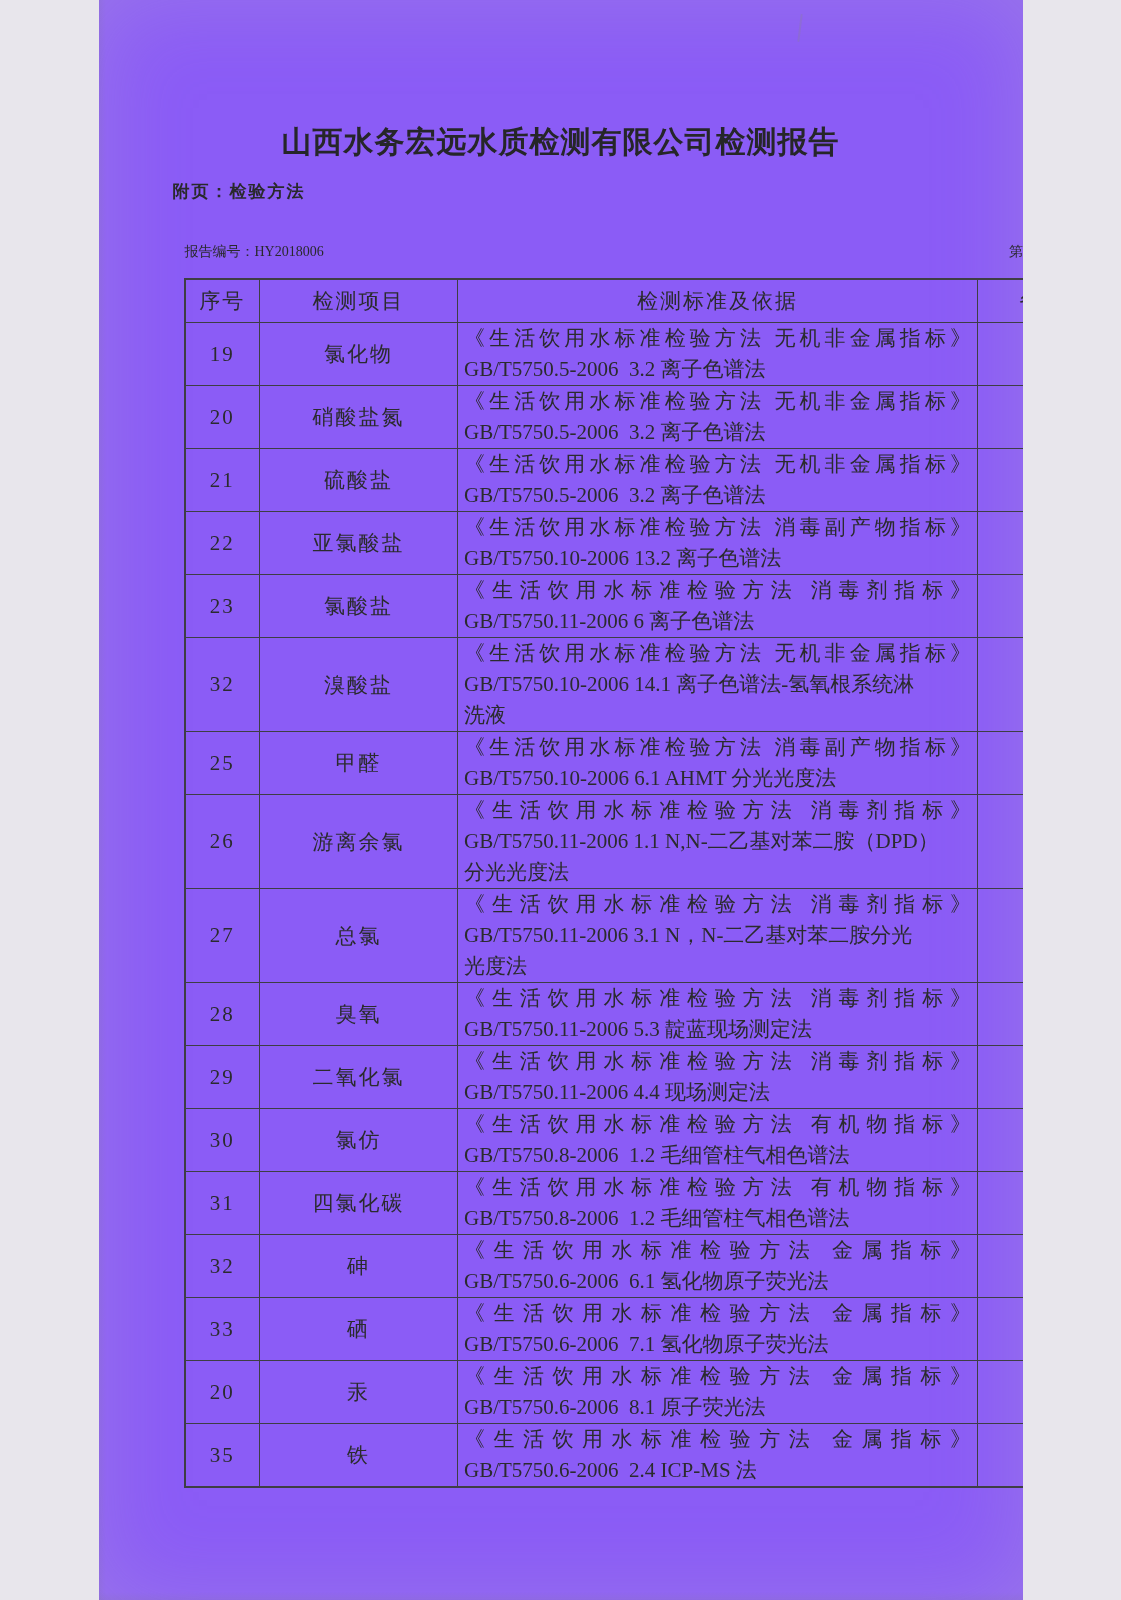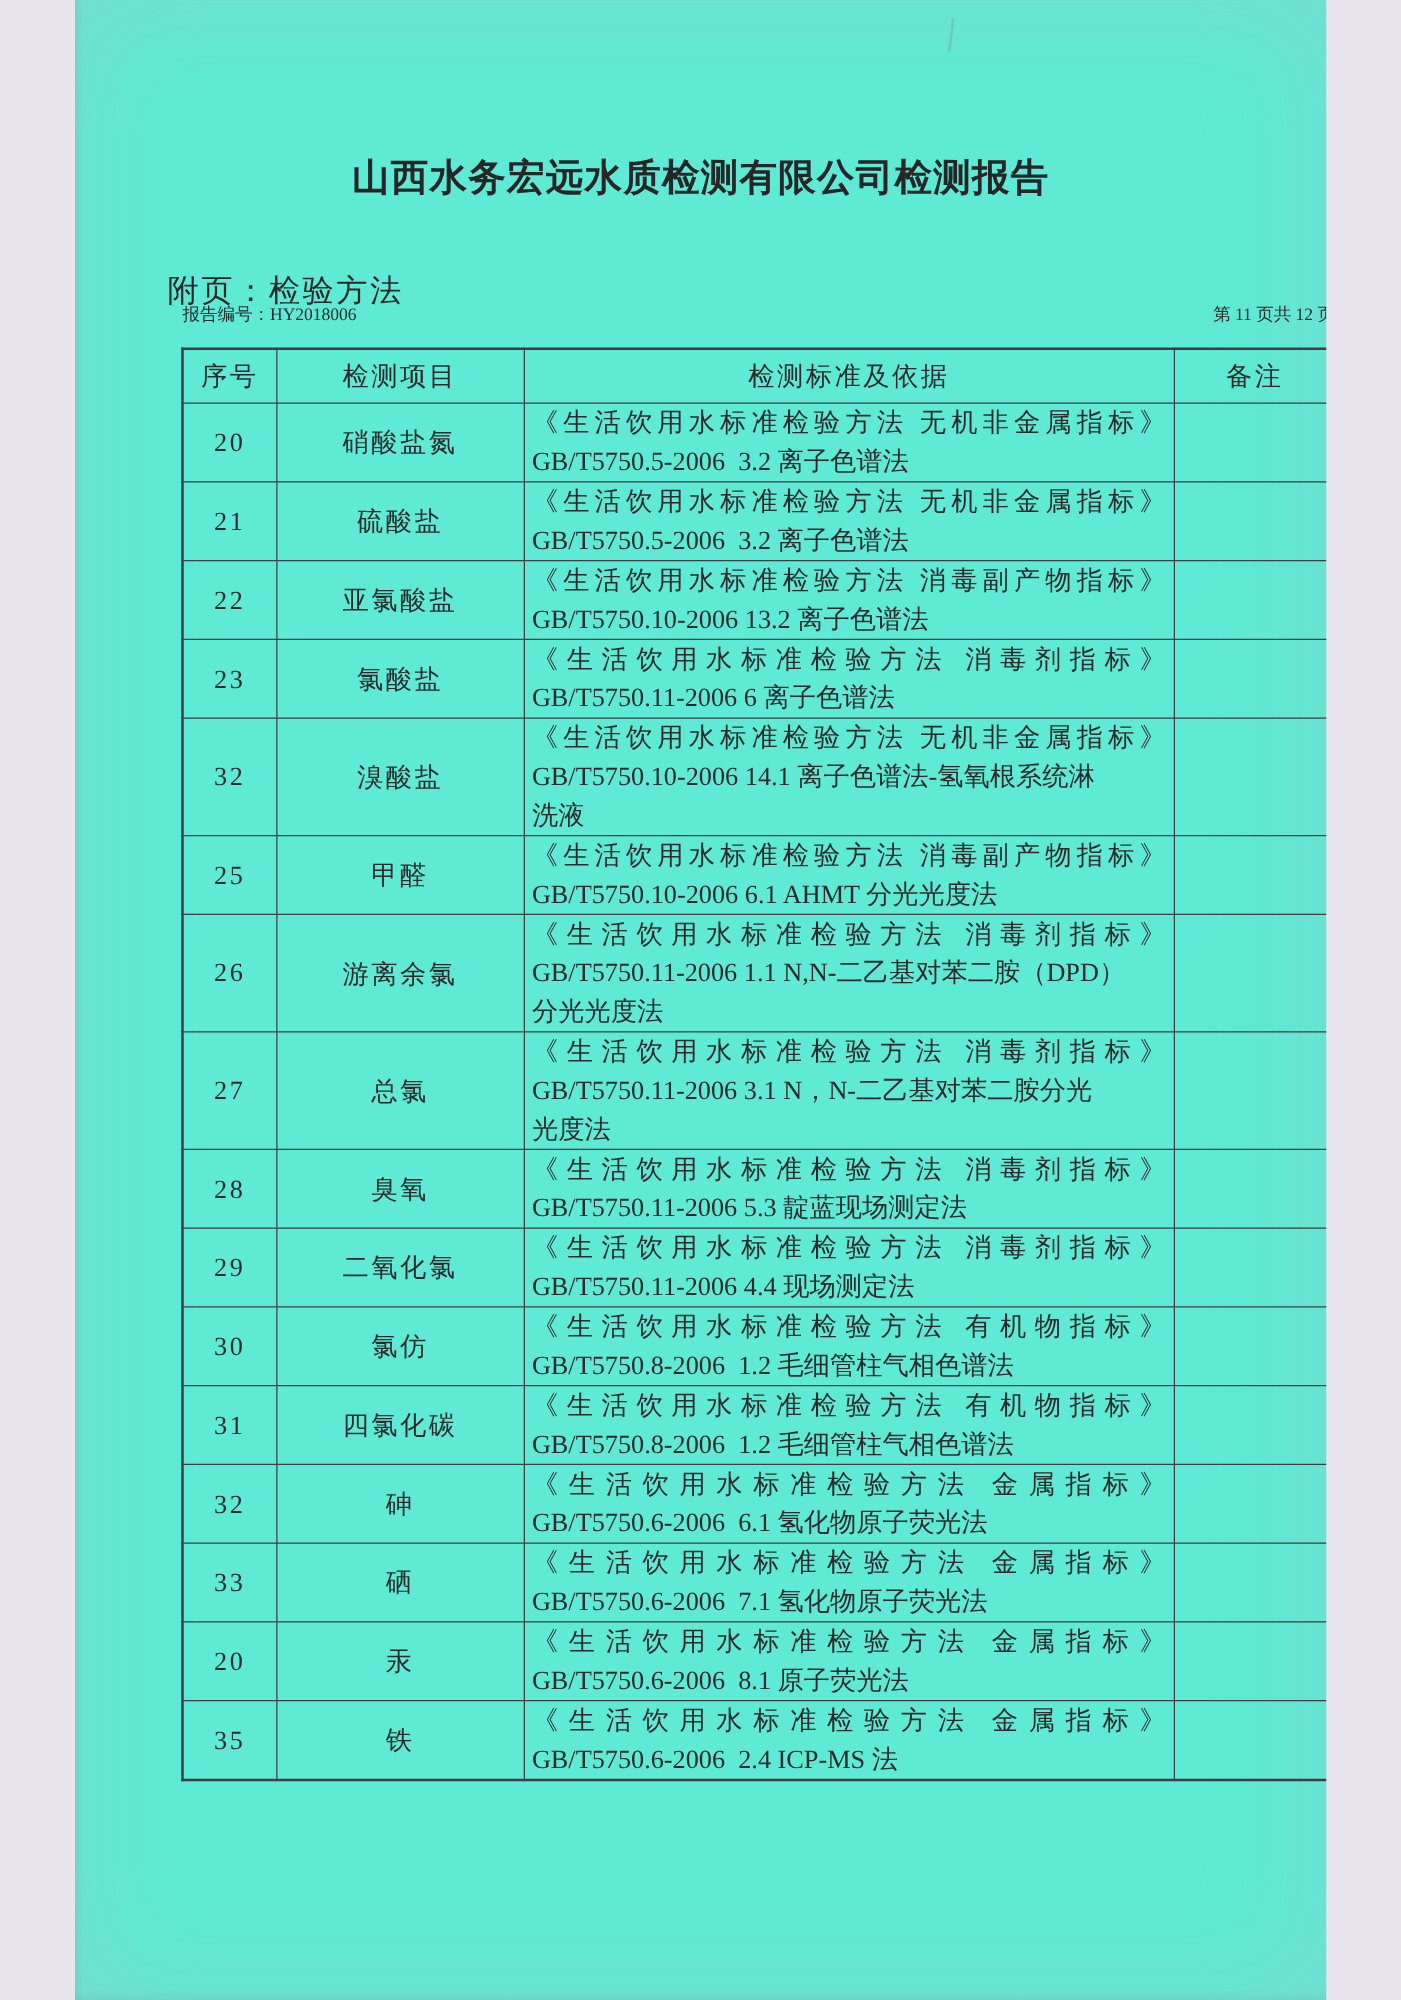--- a/index.html
+++ b/index.html
@@ -2,23 +2,23 @@
 <html><head>
 <meta charset="utf-8">
 <style>
   html, body {
     margin: 0; padding: 0;
     background: #e8e6ec;
     font-family: "Liberation Serif", "DejaVu Serif", serif;
   }
   .page {
     position: relative;
-    width: 1001px; height: 1600px;
+    width: 924px; height: 1600px;
     margin: 0 auto;
-    background: #5eead4;
+    background: #8b5cf6;
     color: #2b2b2e;
     overflow: hidden;
     box-shadow: inset 0 0 90px rgba(190,182,205,0.28);
   }
   .edge-left {
     position: absolute; left: 0; top: 0; width: 7px; height: 100%;
     background: linear-gradient(to right, rgba(120,115,130,0.12), rgba(120,115,130,0));
   }
   .edge-bottom {
     position: absolute; left: 0; bottom: 0; width: 100%; height: 8px;
@@ -32,23 +32,22 @@
   .doc-title {
     position: absolute; top: 122px; left: 0; width: 100%;
     text-align: center;
     font-family: "Liberation Sans", "DejaVu Sans", sans-serif;
     font-weight: bold; font-size: 30px; letter-spacing: 1px;
     color: #262629;
   }
   .appendix {
     position: absolute; top: 180px; left: 74px;
     font-family: "Liberation Sans", "DejaVu Sans", sans-serif;
-    font-weight: normal; font-size: 25px; letter-spacing: 2px;
+    font-weight: bold; font-size: 17px; letter-spacing: 2px;
     color: #29292c;
-    margin-top: 36px;
   }
   .meta-row {
     position: absolute; top: 243px; left: 86px; width: 922px;
     display: flex; justify-content: space-between; align-items: baseline;
     font-size: 14px; color: #29292c;
   }
   table.methods {
     position: absolute; top: 278px; left: 85px;
     width: 923px;
     border-collapse: collapse;
@@ -110,20 +109,29 @@
     <thead>
       <tr>
         <th>序号</th>
         <th>检测项目</th>
         <th>检测标准及依据</th>
         <th>备注</th>
       </tr>
     </thead>
     <tbody>
         <tr>
+          <td class="num">19</td>
+          <td class="item">氯化物</td>
+          <td class="std">
+            <div class="line just">《生活饮用水标准检验方法 无机非金属指标》</div>
+            <div class="line">GB/T5750.5-2006  3.2 离子色谱法</div>
+          </td>
+          <td class="remark"></td>
+        </tr>
+        <tr>
           <td class="num">20</td>
           <td class="item">硝酸盐氮</td>
           <td class="std">
             <div class="line just">《生活饮用水标准检验方法 无机非金属指标》</div>
             <div class="line">GB/T5750.5-2006  3.2 离子色谱法</div>
           </td>
           <td class="remark"></td>
         </tr>
         <tr>
           <td class="num">21</td>

